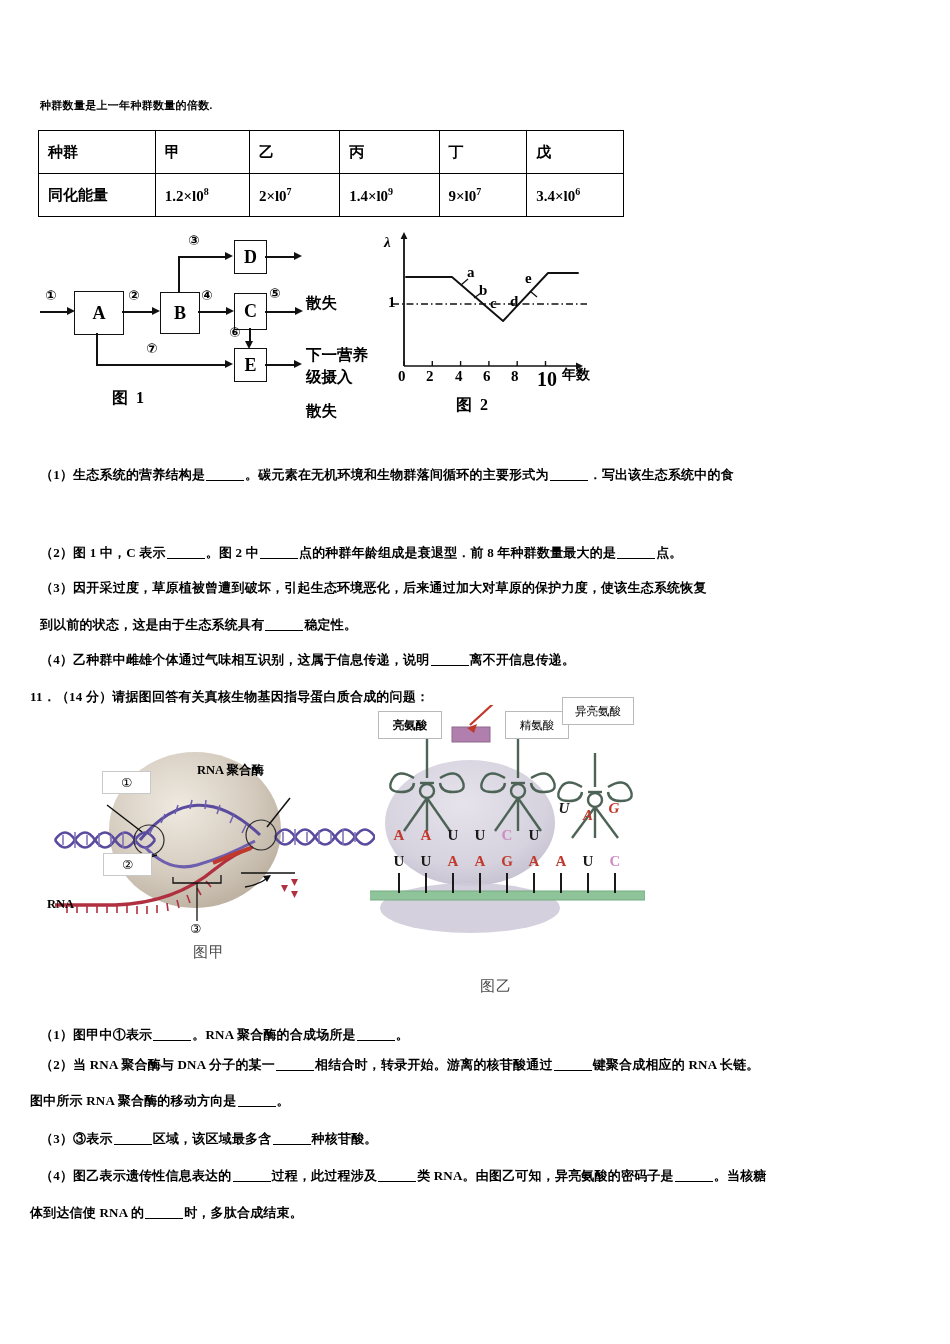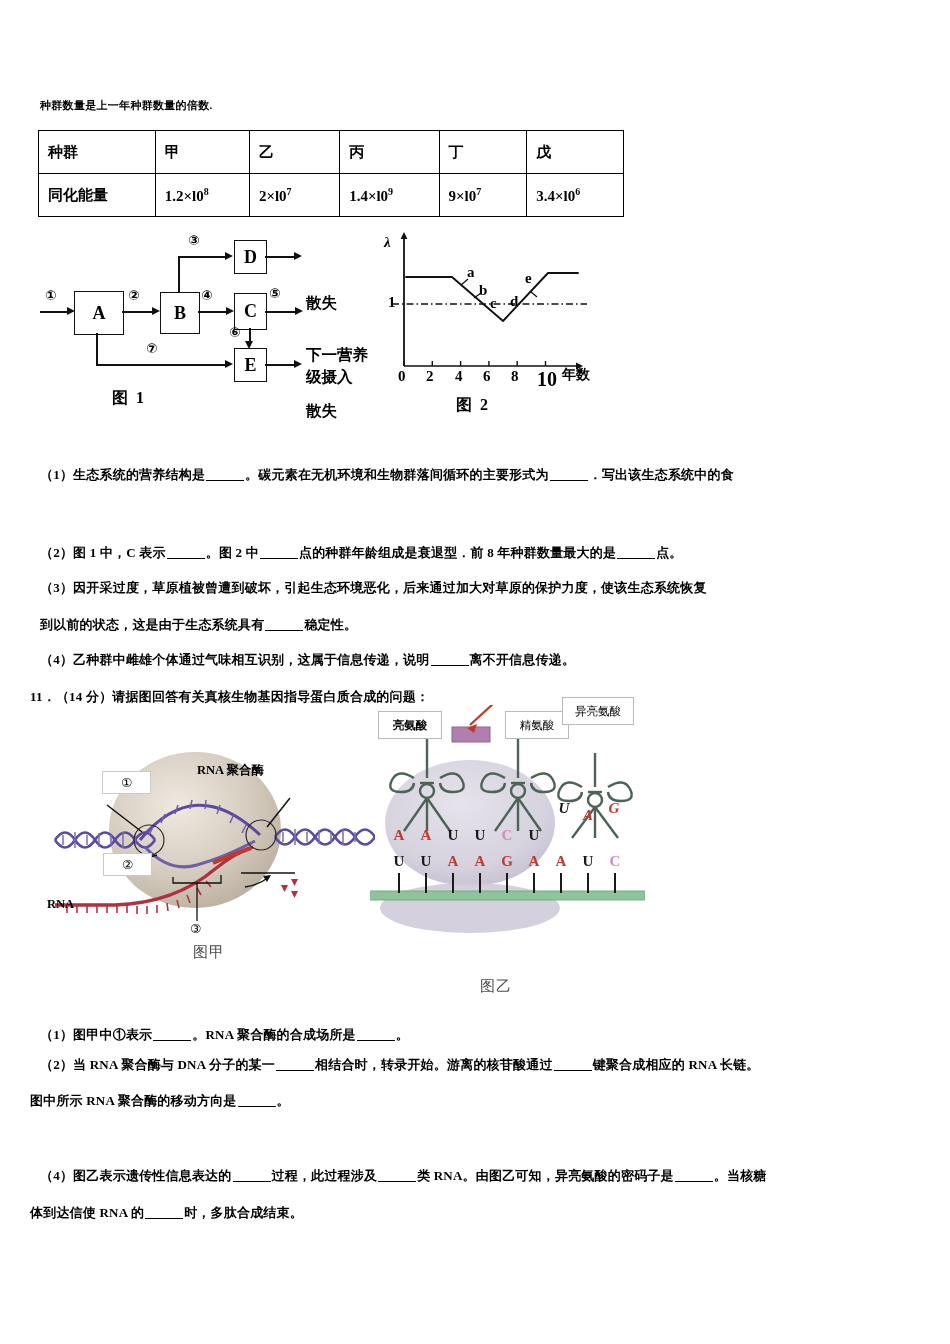--- a/index.html
+++ b/index.html
@@ -570,20 +570,23 @@
     <span class="qnum">（1）</span><span>图甲中①表示<span class="blank"></span>。RNA 聚合酶的合成场所是<span class="blank"></span>。</span>
   </div>
 
   <div class="q" style="left:40px; top:1050px; width:890px;">
     <span class="qnum">（2）</span><span>当 RNA 聚合酶与 DNA 分子的某一<span class="blank"></span>相结合时，转录开始。游离的核苷酸通过<span class="blank"></span>键聚合成相应的 RNA 长链。</span>
   </div>
   <div class="q" style="left:30px; top:1086px; width:890px;">
     <span>图中所示 RNA 聚合酶的移动方向是<span class="blank"></span>。</span>
   </div>
 
+  <div class="q" style="left:40px; top:1124px; width:890px;">
+    <span class="qnum">（3）</span><span>③表示<span class="blank"></span>区域，该区域最多含<span class="blank"></span>种核苷酸。</span>
+  </div>
 
   <div class="q" style="left:40px; top:1161px; width:890px;">
     <span class="qnum">（4）</span><span>图乙表示遗传性信息表达的<span class="blank"></span>过程，此过程涉及<span class="blank"></span>类 RNA。由图乙可知，异亮氨酸的密码子是<span class="blank"></span>。当核糖</span>
   </div>
   <div class="q" style="left:30px; top:1198px; width:890px;">
     <span>体到达信使 RNA 的<span class="blank"></span>时，多肽合成结束。</span>
   </div>
 
 </div>
 

